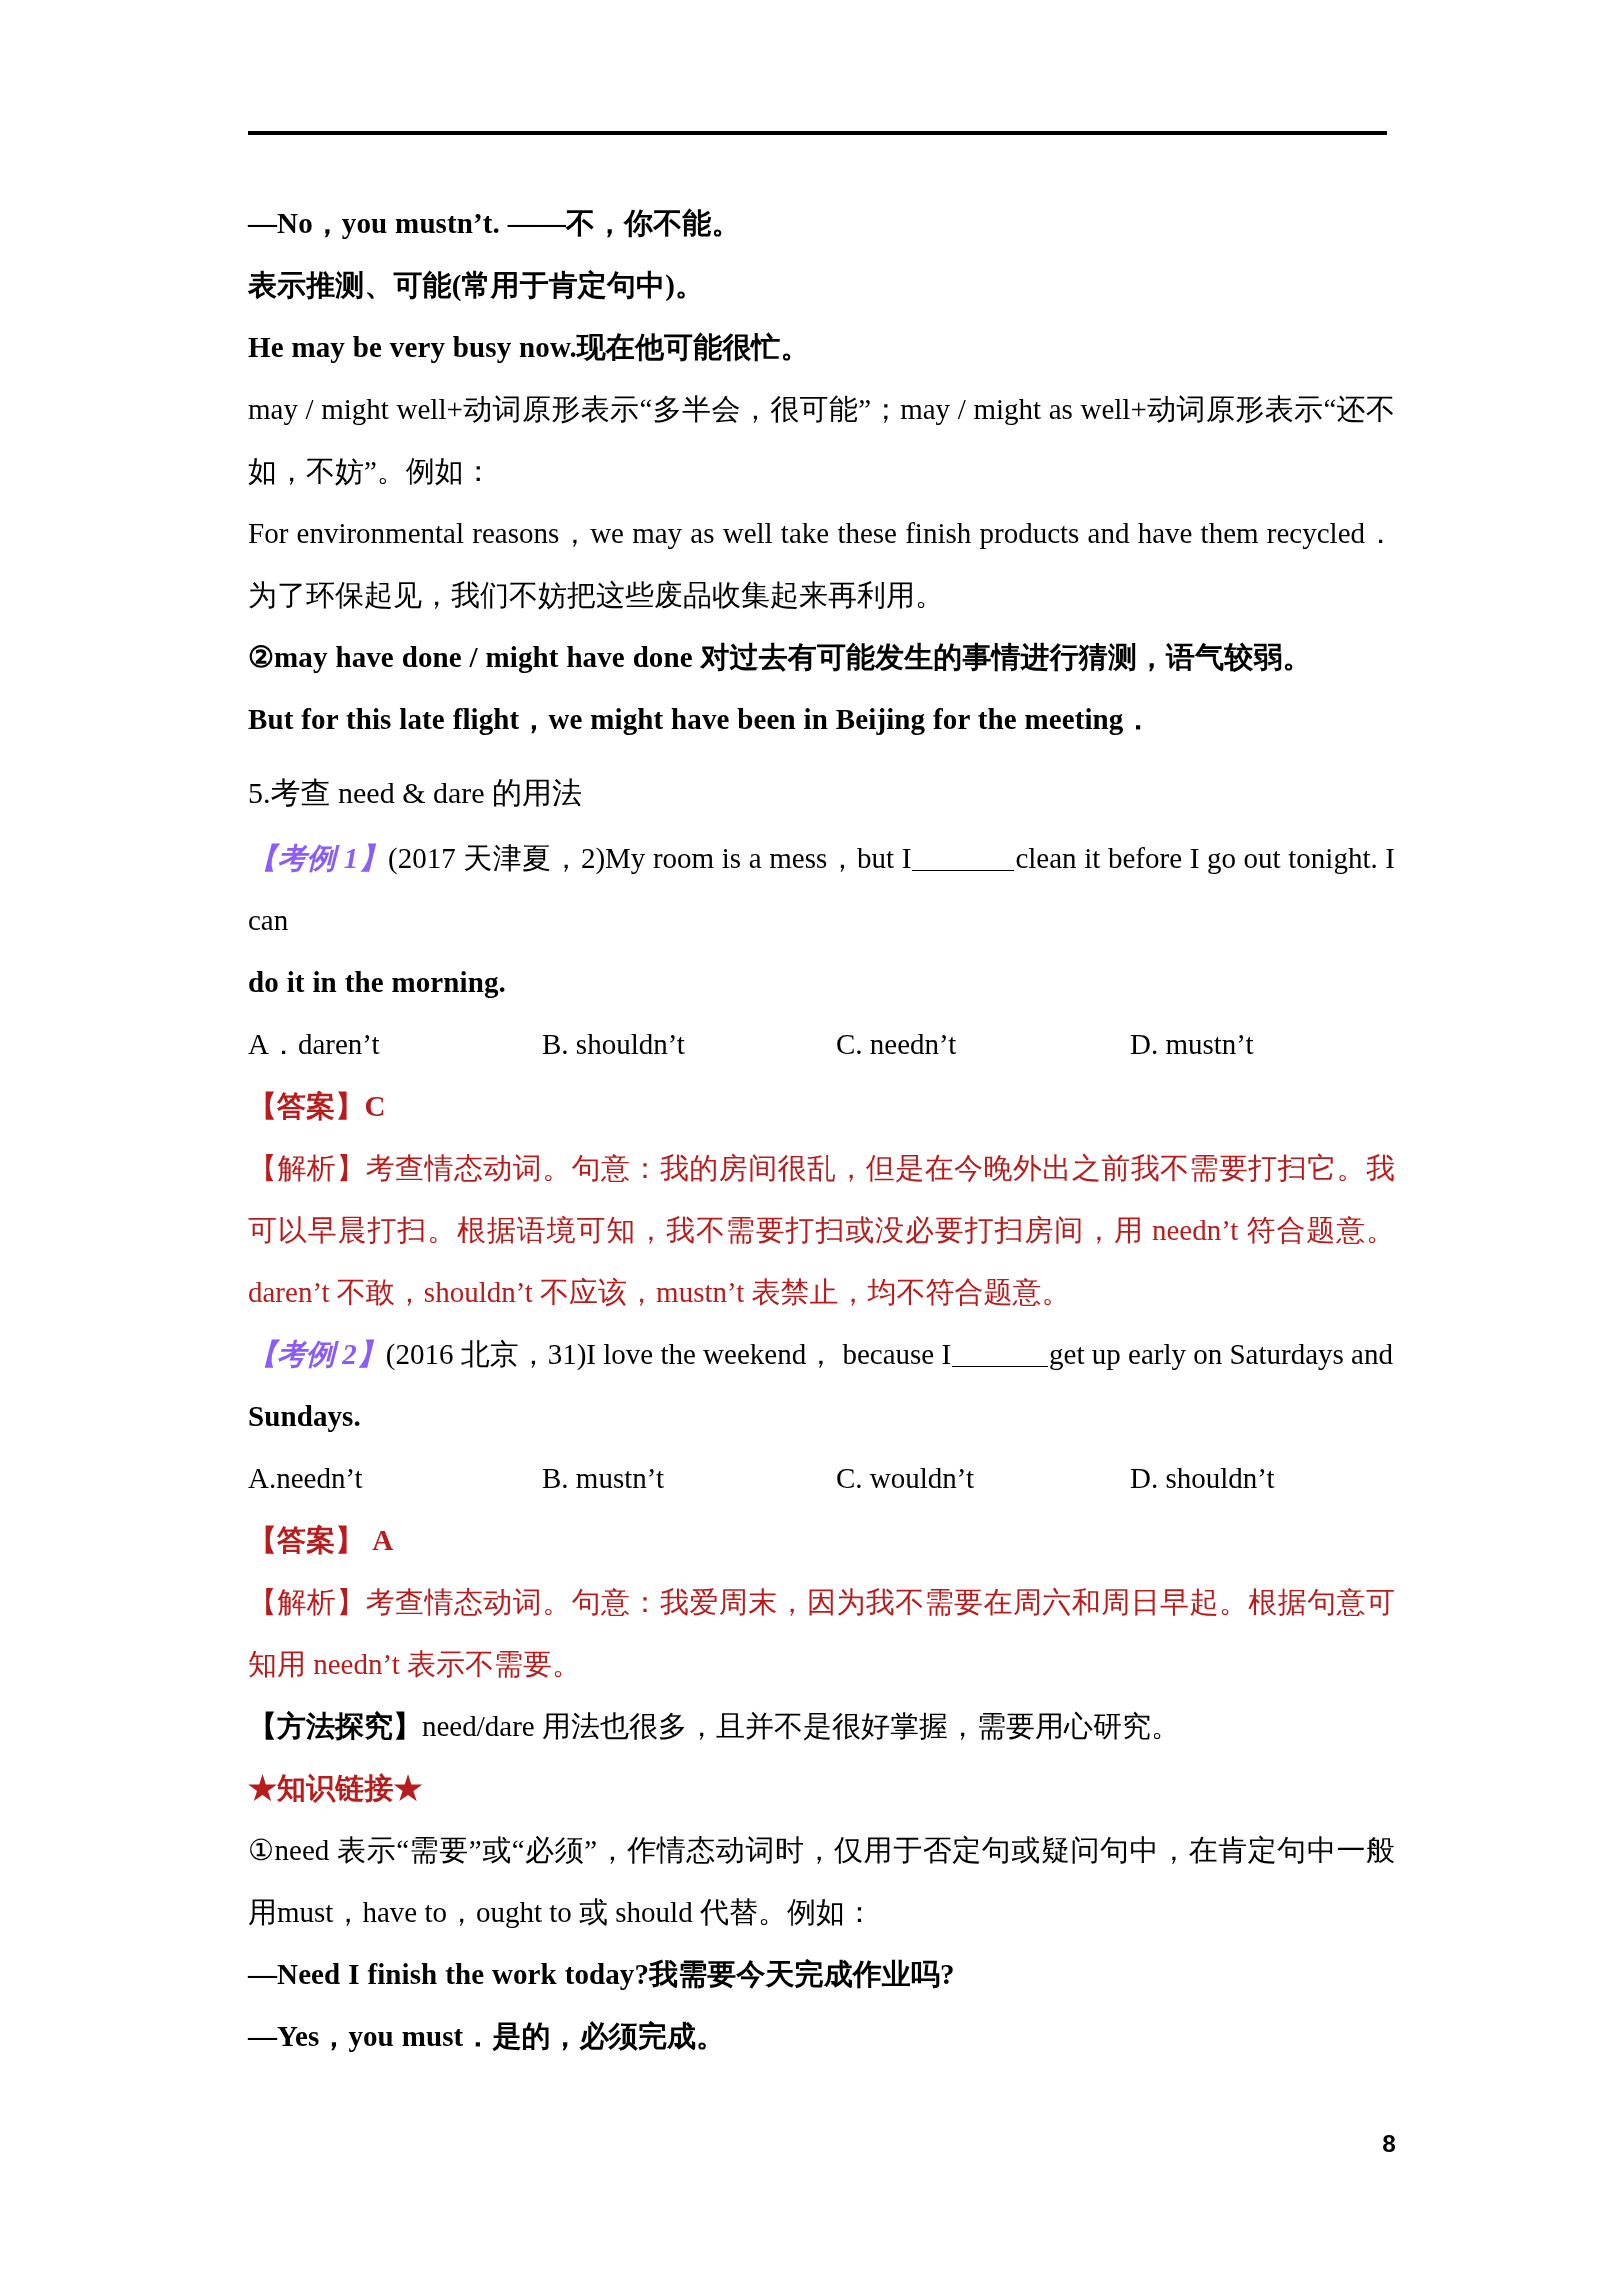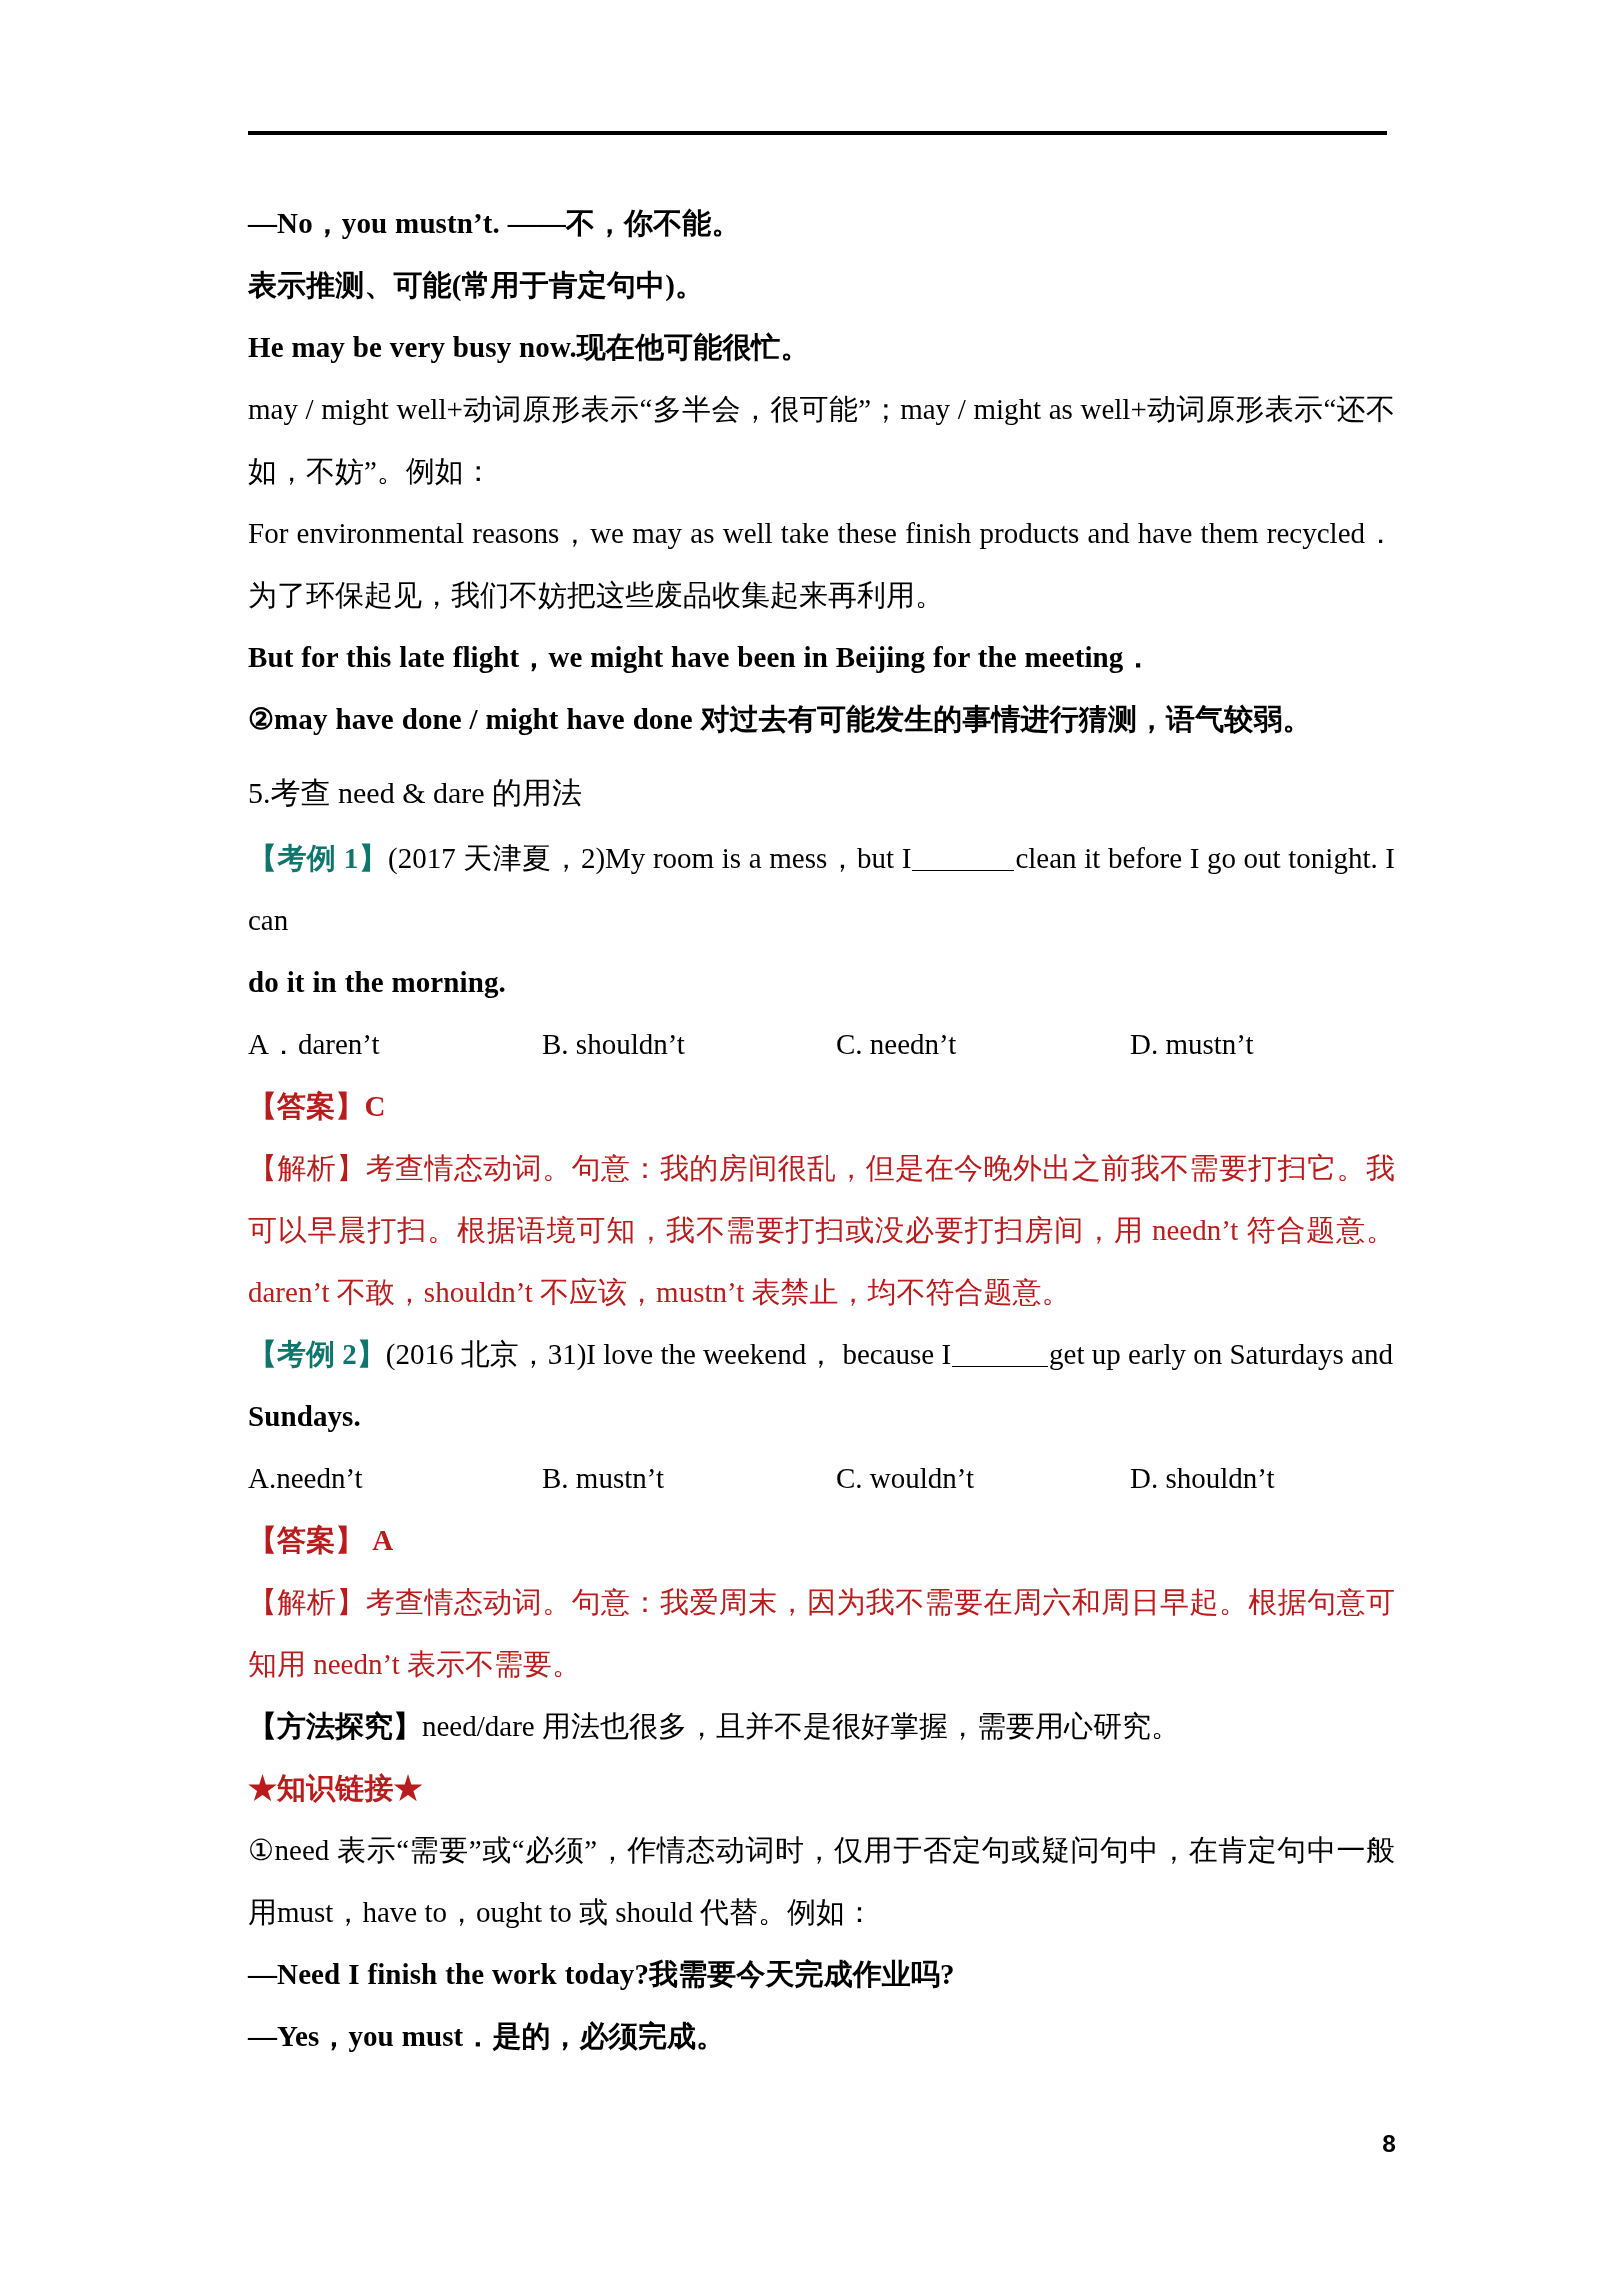--- a/index.html
+++ b/index.html
@@ -49,22 +49,23 @@
     margin: 0;
     font-size: 29px;
     line-height: 62px;
     text-align: justify;
     text-justify: inter-ideograph;
   }
   .red {
     color: #b91c1c;
   }
   .blue-tag {
-    color: #0f766e;
+    color: #8b5cf6;
     font-weight: bold;
+    font-style: italic;
   }
   .bold {
     font-weight: bold;
     margin-top: 48px;
   }
   .sec-heading {
     margin: 13.7px 0 5.9px 0;
     font-size: 30px;
     line-height: 57px;
     font-weight: normal;
@@ -114,23 +115,23 @@
     <p class="line">—No，you mustn’t. ——不，你不能。</p>
 
     <p class="line">表示推测、可能(常用于肯定句中)。</p>
 
     <p class="line">He may be very busy now.现在他可能很忙。</p>
 
     <p class="para">may / might well+动词原形表示“多半会，很可能”；may / might as well+动词原形表示“还不如，不妨”。例如：</p>
 
     <p class="para">For environmental reasons，we may as well take these finish products and have them recycled．为了环保起见，我们不妨把这些废品收集起来再利用。</p>
 
+    <p class="line">②may have done / might have done 对过去有可能发生的事情进行猜测，语气较弱。</p>
+
     <p class="line">But for this late flight，we might have been in Beijing for the meeting．</p>
-
-    <p class="line">②may have done / might have done 对过去有可能发生的事情进行猜测，语气较弱。</p>
 
 
     <h2 class="sec-heading">5.考查 need &amp; dare 的用法</h2>
 
     <p class="para"><span class="blue-tag">【考例 1】</span><span>(2017 天津夏，2)</span><span>My room is a mess，but I</span><span class="blank-line"></span><span>clean it before I go out tonight. I can</span></p>
 
     <p class="line">do it in the morning.</p>
 
     <div class="opts">
       <span class="opt-a">A．daren’t</span>

